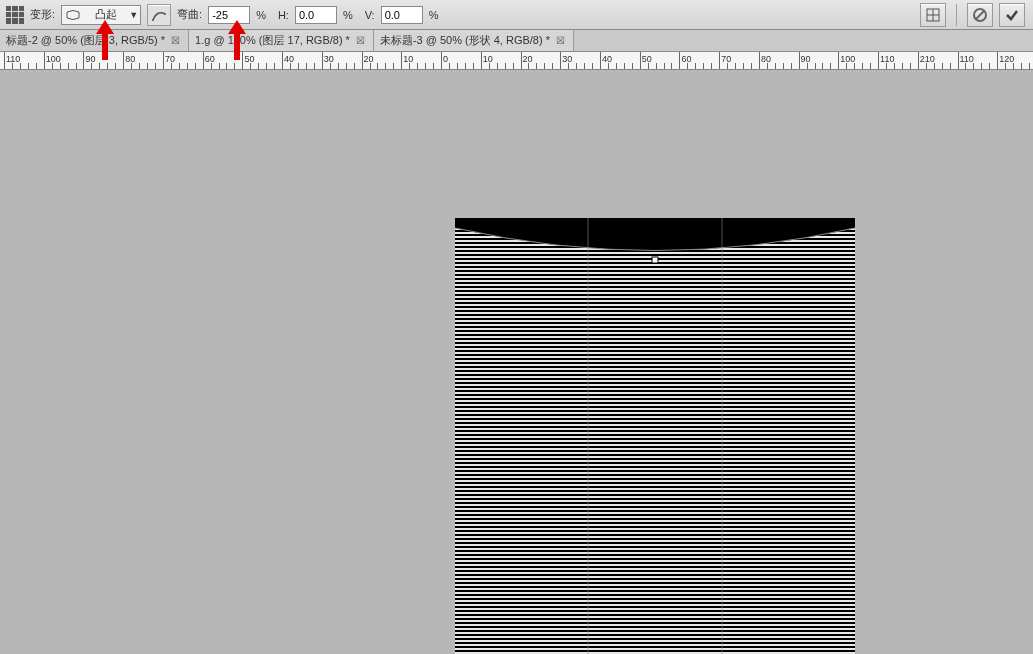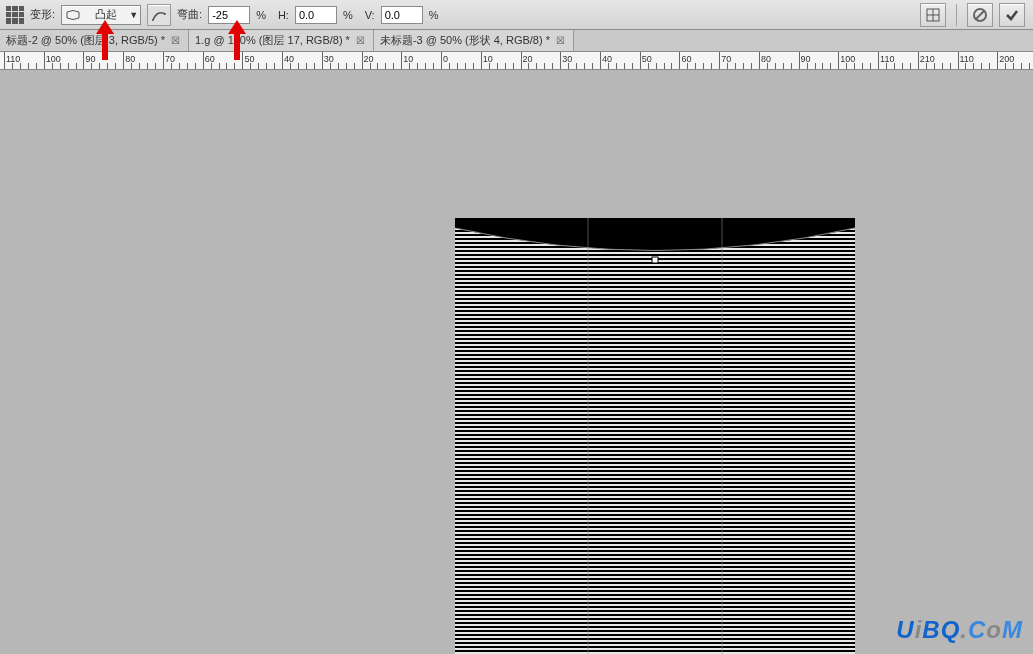--- a/index.html
+++ b/index.html
@@ -271,21 +271,21 @@
     <div class="tick minor" style="left: 933.7px;"></div>
     <div class="tick minor" style="left: 941.646px;"></div>
     <div class="tick minor" style="left: 949.592px;"></div>
     <div class="tick major" style="left: 957.538px;"></div>
     <div class="tlabel" style="left: 959.538px;">110</div>
     <div class="tick minor" style="left: 965.485px;"></div>
     <div class="tick minor" style="left: 973.431px;"></div>
     <div class="tick minor" style="left: 981.377px;"></div>
     <div class="tick minor" style="left: 989.323px;"></div>
     <div class="tick major" style="left: 997.269px;"></div>
-    <div class="tlabel" style="left: 999.269px;">200</div>
+    <div class="tlabel" style="left: 999.269px;">120</div>
     <div class="tick minor" style="left: 1005.22px;"></div>
     <div class="tick minor" style="left: 1013.16px;"></div>
     <div class="tick minor" style="left: 1021.11px;"></div>
     <div class="tick minor" style="left: 1029.05px;"></div>
   </div>
 
 <div class="canvas-area">
   <div class="warped-object">
     <svg viewBox="0 0 400 550" preserveAspectRatio="none">
       <defs>
@@ -298,23 +298,20 @@
       <path d="M0 0 L400 0 L400 550 L0 550 Z" fill="#000"></path>
       <path d="M0 10 Q200 55 400 10 L400 550 L0 550 Z" fill="url(#stripes)"></path>
 
       <path d="M0 10 Q200 55 400 10" stroke="#888" stroke-width="1" fill="none"></path>
       <line x1="133" y1="0" x2="133" y2="550" stroke="#888" stroke-width="0.6"></line>
       <line x1="267" y1="0" x2="267" y2="550" stroke="#888" stroke-width="0.6"></line>
       <rect x="197" y="39" width="6" height="6" fill="#fff" stroke="#000" stroke-width="1"></rect>
     </svg>
   </div>
 
-  <div class="watermark">
-    <span class="u">U</span><span class="i">i</span><span class="bq">BQ</span><span class="dot">.</span><span class="com">C</span><span class="i">o</span><span class="com">M</span>
-  </div>
 </div>
 
 <svg class="arrow arrow1" viewBox="0 0 18 40">
   <path d="M9 0 L18 14 L12 14 L12 40 L6 40 L6 14 L0 14 Z" fill="#e30000"></path>
 </svg>
 <svg class="arrow arrow2" viewBox="0 0 18 40">
   <path d="M9 0 L18 14 L12 14 L12 40 L6 40 L6 14 L0 14 Z" fill="#e30000"></path>
 </svg>
 
 </body></html>

